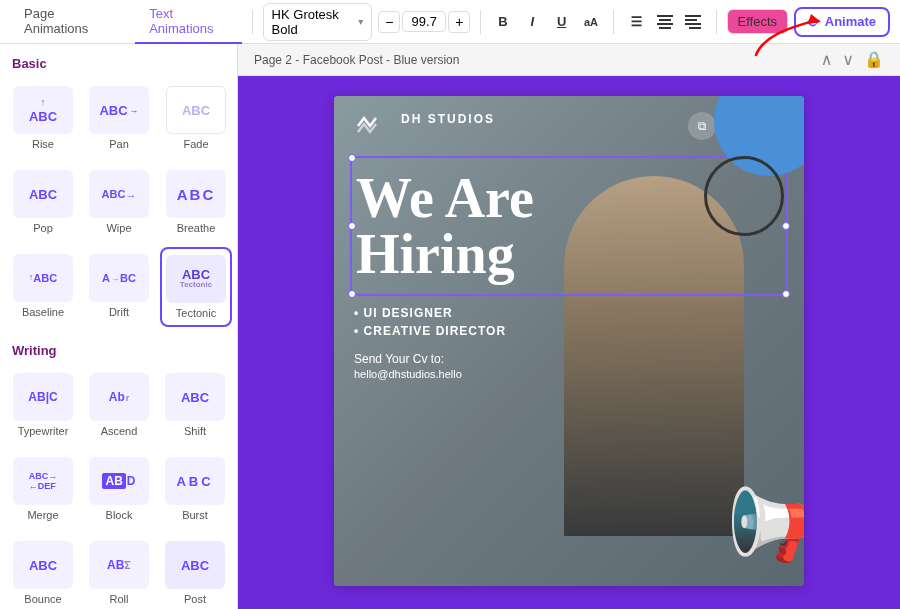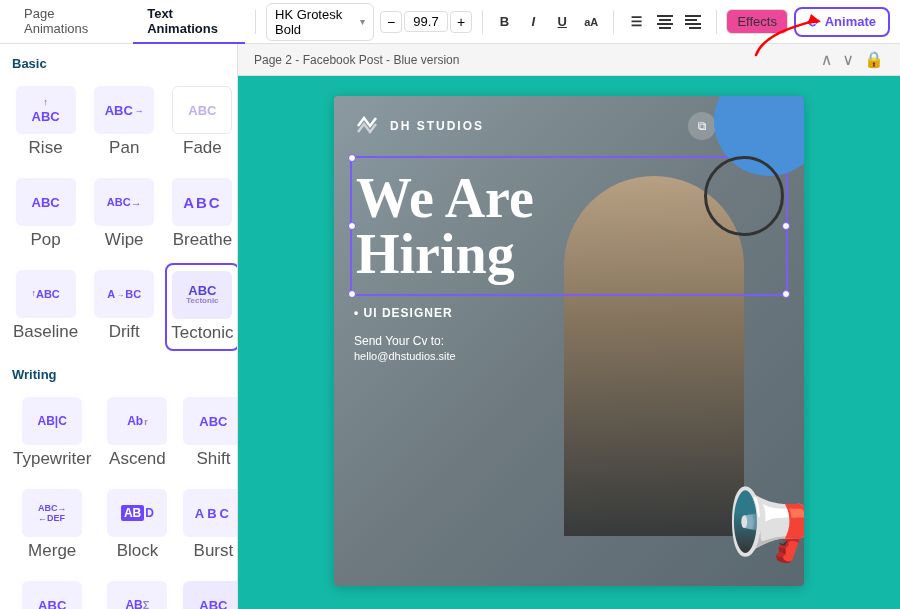--- a/index.html
+++ b/index.html
@@ -9,21 +9,21 @@
     .toolbar {
       display: flex; align-items: center; height: 44px;
       background: #fff; border-bottom: 1px solid #e0e0e0;
       padding: 0 10px; gap: 6px; z-index: 10; position: relative;
     }
     .tab-group { display: flex; gap: 13px; }
     .tab {
       padding: 6px 14px; font-size: 13px; cursor: pointer;
       border-bottom: 2px solid transparent; color: #555;
     }
-    .tab.active { color: #0f172a; border-bottom: 2px solid #6c47ff; font-weight: 700; }
+    .tab.active { color: #8b5cf6; border-bottom: 2px solid #6c47ff; font-weight: 400; }
     .divider-v { width: 1px; height: 24px; background: #ddd; margin: 0 4px; }
 
     .font-select {
       display: flex; align-items: center; gap: 0;
       border: 1px solid #ddd; border-radius: 6px; padding: 3px 8px;
       font-size: 13px; cursor: pointer; background: #fff;
     }
     .font-select .chevron { font-size: 10px; color: #888; }
 
     .font-size-ctrl { display: flex; align-items: center; gap: 2px; }
@@ -62,45 +62,45 @@
     
     .main { display: flex; height: calc(609px - 44px); }
 
     
     .left-panel {
       width: 238px; background: #fff; border-right: 1px solid #e0e0e0;
       overflow-y: auto; padding: 12px 8px;
       flex-shrink: 0;
     }
     .section-label {
-      font-size: 13px; font-weight: 600; color: #0c4a6e;
+      font-size: 13px; font-weight: 600; color: #701a75;
       margin-bottom: 8px; padding-left: 4px;
     }
     .animation-grid {
       display: grid; grid-template-columns: repeat(3, 1fr); gap: 6px;
       margin-bottom: 16px;
     }
     .anim-item {
       display: flex; flex-direction: column; align-items: center;
       padding: 6px 4px; border-radius: 8px; cursor: pointer;
       border: 1px solid transparent;
     }
     .anim-item.selected { border: 2px solid #6c47ff; }
 
     .anim-preview {
       width: 60px; height: 48px; background: #f3f0ff; border-radius: 6px;
       display: flex; align-items: center; justify-content: center;
       font-weight: 800; font-size: 13px; color: #6c47ff;
       margin-bottom: 4px; overflow: hidden; position: relative;
     }
     .anim-preview.white-bg { background: #fff; border: 1px solid #e8e8e8; color: #6c47ff; }
-    .anim-label { font-size: 17px; color: #555; }
-
-    
-    .canvas-area { flex: 1; background: #14b8a6; overflow: auto; position: relative; }
+    .anim-label { font-size: 11px; color: #555; }
+
+    
+    .canvas-area { flex: 1; background: #6d28d9; overflow: auto; position: relative; }
     .page-label-bar {
       display: flex; align-items: center; justify-content: space-between;
       padding: 6px 16px; background: #f5f5f5; border-bottom: 1px solid #e0e0e0;
       font-size: 12px; color: #555;
     }
     .page-label-right { display: flex; gap: 10px; align-items: center; font-size: 16px; color: #888; cursor: pointer; }
     .canvas-wrapper {
       display: flex; justify-content: center; align-items: flex-start;
       padding: 20px;
     }
@@ -112,21 +112,21 @@
 
     
     .canvas-bg {
       position: absolute; inset: 0;
       background: linear-gradient(135deg, #8a9aa0 0%, #6e7a80 50%, #5a6870 100%);
     }
     .canvas-content { position: relative; z-index: 2; padding: 16px 20px; }
 
     
     .brand-bar {
-      display: flex; align-items: center; gap: 8px; margin-bottom: 16px;
+      display: flex; align-items: flex-start; gap: 19px; margin-bottom: 16px;
     }
     .brand-logo { width: 28px; height: 28px; }
     .brand-name { color: #fff; font-size: 12px; font-weight: 600; letter-spacing: 2px; }
     .brand-actions { display: flex; gap: 6px; margin-left: auto; }
     .brand-action-btn {
       width: 28px; height: 28px; background: rgba(255,255,255,0.2); border-radius: 50%;
       display: flex; align-items: center; justify-content: center;
       font-size: 12px; color: #fff; cursor: pointer;
     }
 
@@ -477,24 +477,25 @@
               <span>Hiring</span>
             </div>
             <div class="sel-handle sel-bl"></div>
             <div class="sel-handle sel-br"></div>
             <div class="sel-handle sel-ml"></div>
           </div>
 
 
           <div class="positions-list">
             <div class="position-item">UI DESIGNER</div>
+            <div class="position-item">CREATIVE DIRECTOR</div>
           </div>
 
           <div class="send-cv">Send Your Cv to:</div>
-          <div class="email">hello@dhstudios.site</div>
+          <div class="email">hello@dhstudios.hello</div>
         </div>
 
         <div class="deco-megaphone">📢</div>
       </div>
     </div>
   </div>
 
 </div>
 
 </body></html>

